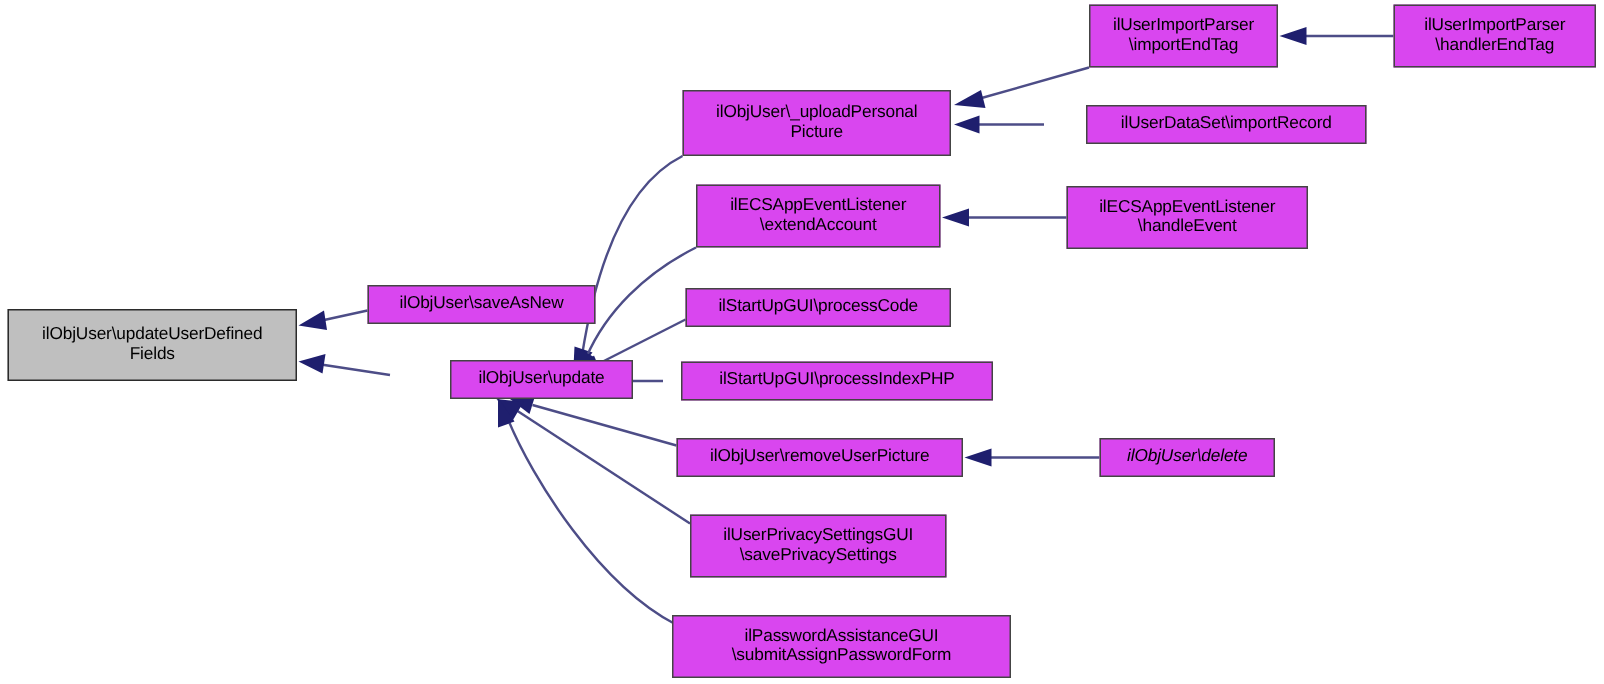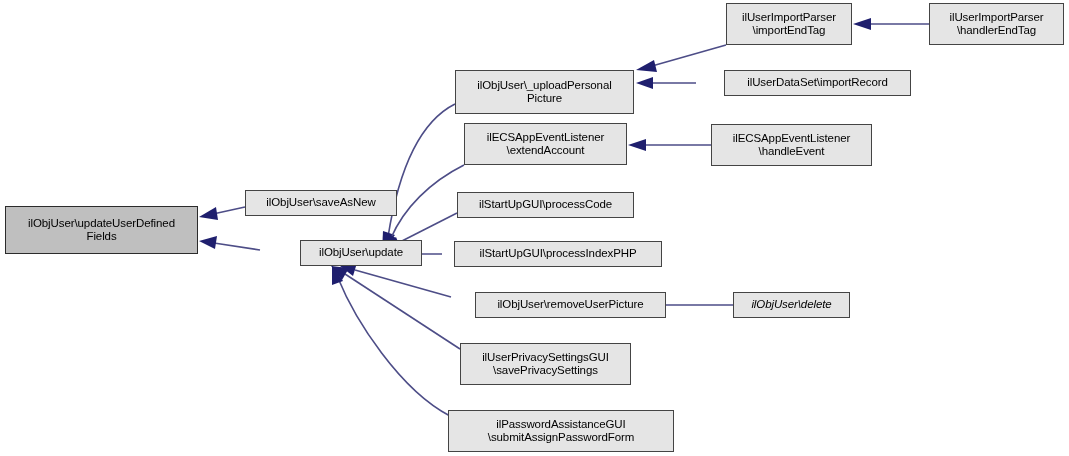--- a/index.html
+++ b/index.html
@@ -28,21 +28,21 @@
     stroke-width: 1.6;
   }
   .edge-head {
     fill: #1f1f6e;
     stroke: none;
   }
   .node-box {
     position: absolute;
     box-sizing: border-box;
     border: 1.5px solid #444444;
-    background: #e5e5e5;
+    background: #d946ef;
     display: flex;
     align-items: center;
     justify-content: center;
     text-align: center;
     color: #000000;
     font-size: 11.5px;
     line-height: 13.5px;
     letter-spacing: -0.1px;
     white-space: pre-line;
   }
@@ -133,27 +133,27 @@
       <polygon class="edge-head" points="853,24 871,18 871,30"></polygon>
     </g>
 
   </svg>
 
   <div id="nodes-layer">
       <div class="node-box highlight" style="left: 5px; top: 206px; width: 193px; height: 48px;"><span class="node-label">ilObjUser\updateUserDefined
 Fields</span></div>
       <div class="node-box" style="left: 245px; top: 190px; width: 152px; height: 26px;"><span class="node-label">ilObjUser\saveAsNew</span></div>
       <div class="node-box" style="left: 260px; top: 240px; width: 122px; height: 26px; margin-left: 40px;"><span class="node-label">ilObjUser\update</span></div>
-      <div class="node-box" style="left: 455px; top: 60px; width: 179px; height: 44px; margin-top: 10px;"><span class="node-label">ilObjUser\_uploadPersonal
+      <div class="node-box" style="left: 455px; top: 60px; width: 179px; height: 44px;"><span class="node-label">ilObjUser\_uploadPersonal
 Picture</span></div>
       <div class="node-box" style="left: 464px; top: 123px; width: 163px; height: 42px;"><span class="node-label">ilECSAppEventListener
 \extendAccount</span></div>
       <div class="node-box" style="left: 457px; top: 192px; width: 177px; height: 26px;"><span class="node-label">ilStartUpGUI\processCode</span></div>
       <div class="node-box" style="left: 442px; top: 241px; width: 208px; height: 26px; margin-left: 12px;"><span class="node-label">ilStartUpGUI\processIndexPHP</span></div>
-      <div class="node-box" style="left: 451px; top: 292px; width: 191px; height: 26px; margin-left: 24px;"><span class="node-label">ilObjUser\removeUserPicture</span></div>
+      <div class="node-box" style="left: 451px; top: 292px; width: 191px; height: 26px;"><span class="node-label">ilObjUser\removeUserPicture</span></div>
       <div class="node-box" style="left: 460px; top: 343px; width: 171px; height: 42px;"><span class="node-label">ilUserPrivacySettingsGUI
 \savePrivacySettings</span></div>
       <div class="node-box" style="left: 448px; top: 410px; width: 226px; height: 42px;"><span class="node-label">ilPasswordAssistanceGUI
 \submitAssignPasswordForm</span></div>
       <div class="node-box" style="left: 726px; top: 3px; width: 126px; height: 42px;"><span class="node-label">ilUserImportParser
 \importEndTag</span></div>
       <div class="node-box" style="left: 696px; top: 70px; width: 187px; height: 26px; margin-left: 28px;"><span class="node-label">ilUserDataSet\importRecord</span></div>
       <div class="node-box" style="left: 711px; top: 124px; width: 161px; height: 42px;"><span class="node-label">ilECSAppEventListener
 \handleEvent</span></div>
       <div class="node-box" style="left: 733px; top: 292px; width: 117px; height: 26px; font-style: italic;"><span class="node-label">ilObjUser\delete</span></div>

